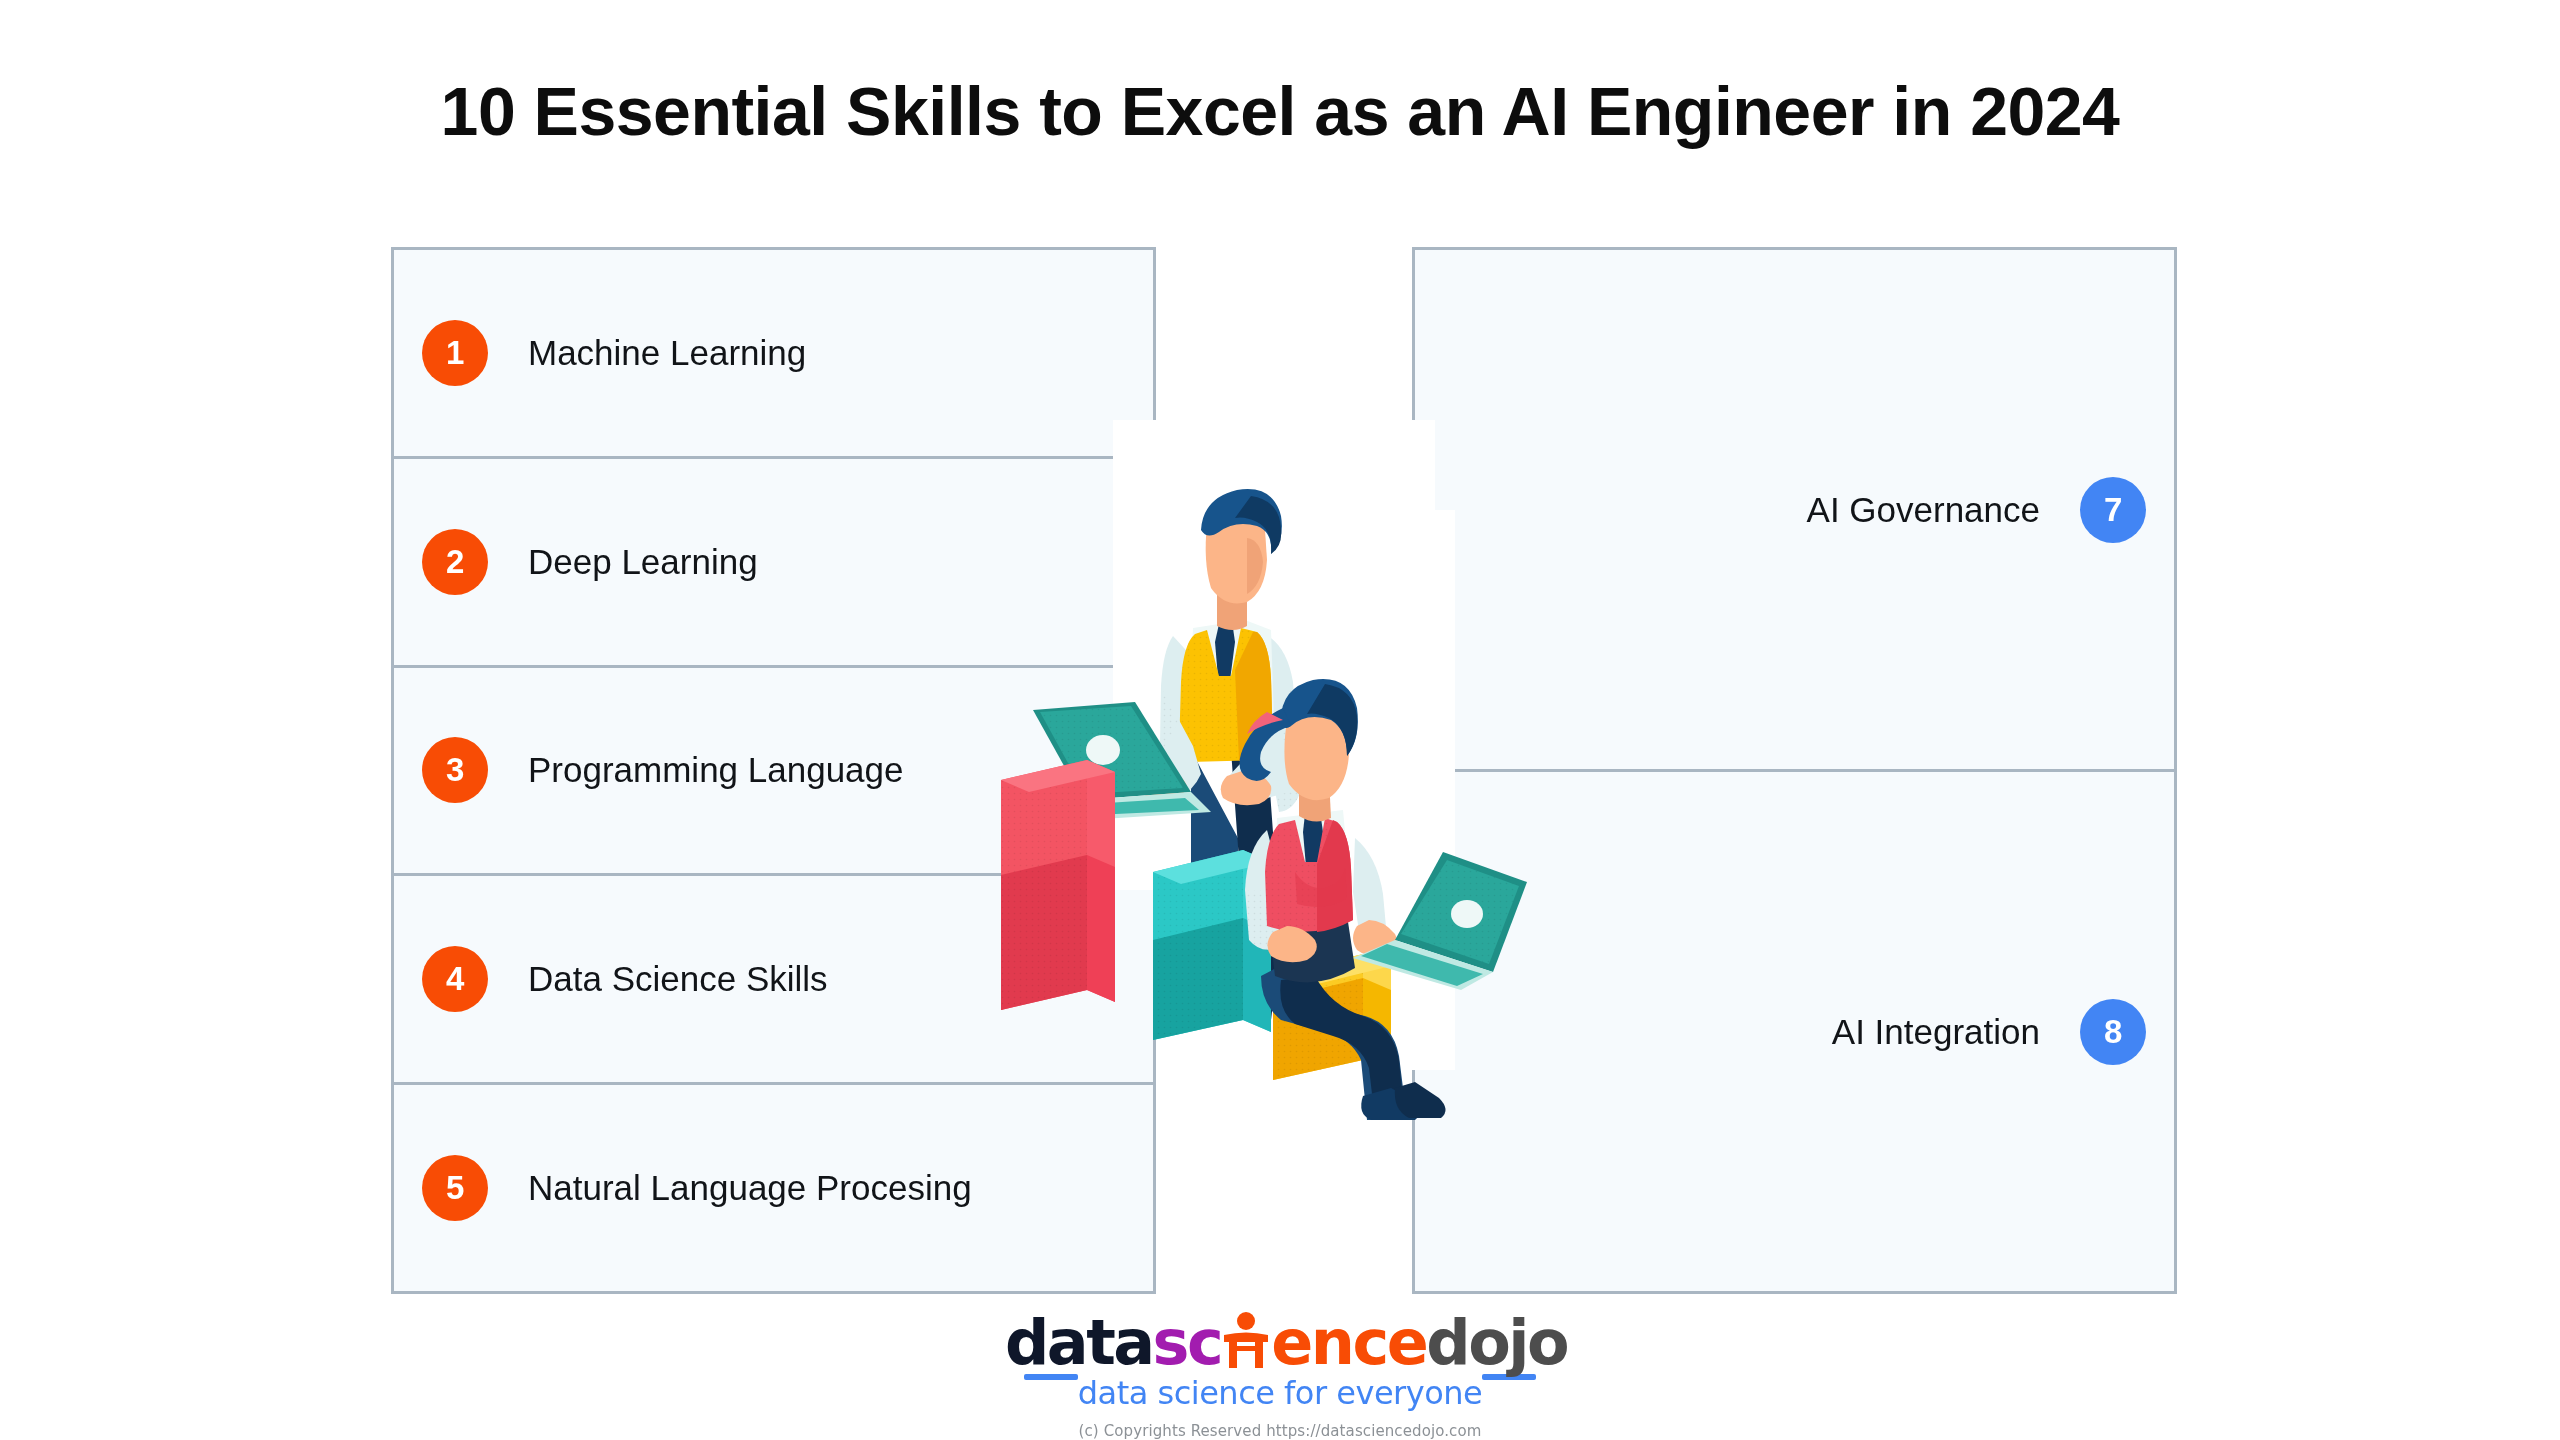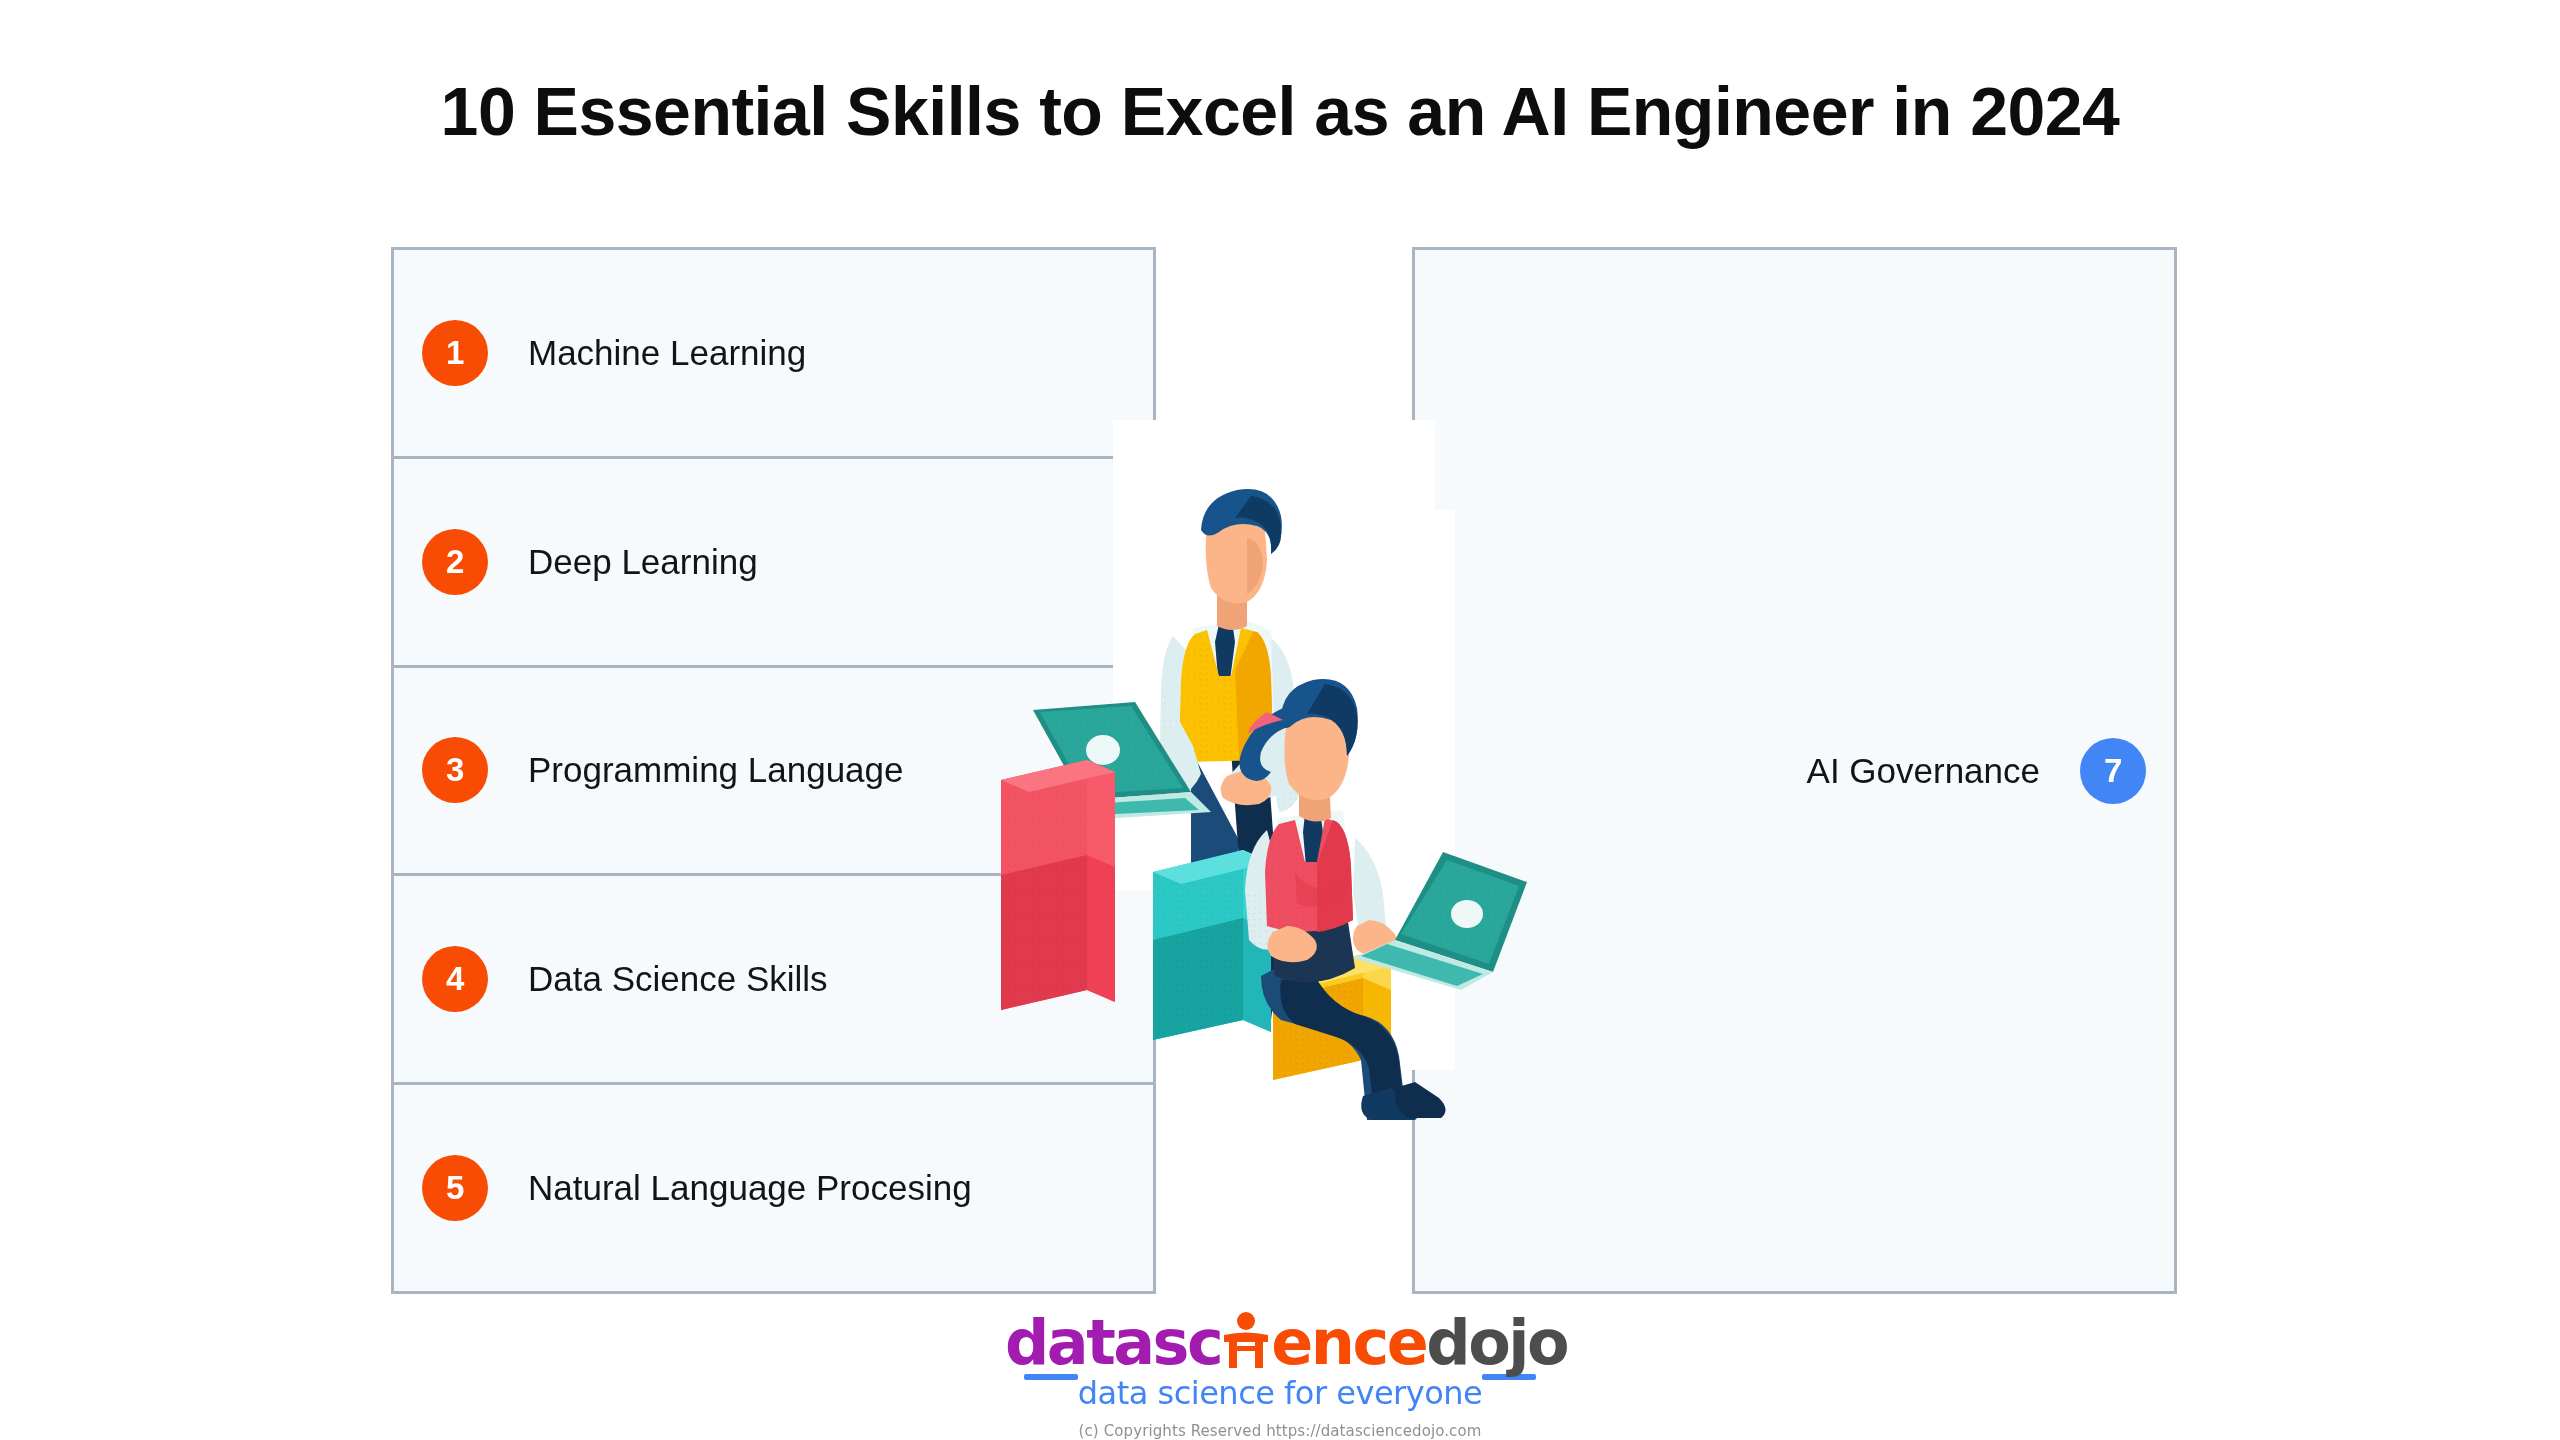--- a/index.html
+++ b/index.html
@@ -95,21 +95,21 @@
   .logo-word {
     font-family: "DejaVu Sans", sans-serif;
     font-size: 62px;
     font-weight: 700;
     letter-spacing: -2.5px;
     line-height: 1;
     display: flex;
     align-items: flex-end;
     position: relative;
   }
-  .lw-data    { color: #a21caf; margin-left: 12px; }
+  .lw-data    { color: #0f172a; margin-left: 12px; }
   .lw-sc      { color: #a21caf; }
   .lw-ence    { color: #f84c05; }
   .lw-dojo    { color: #4d4d4d; }
   .torii {
     position: relative;
     display: inline-block;
     width: 48px; height: 62px;
     margin: 0 1px;
   }
   .torii svg { position:absolute; left:0; bottom: 6px; }
@@ -162,20 +162,24 @@
     <div class="row">
       <div class="badge badge-orange">5</div>
       <div class="row-label">Natural Language Procesing</div>
     </div>
   </div>
 
   <div class="col col-right">
     <div class="row">
       <div class="row-label">AI Governance</div>
       <div class="badge badge-blue">7</div>
+    </div>
+    <div class="row">
+      <div class="row-label">AI Integration</div>
+      <div class="badge badge-blue">8</div>
     </div>
   </div>
 
   <div class="illus">
     <svg viewBox="0 0 570 700" xmlns="http://www.w3.org/2000/svg">
       <defs>
         <pattern id="dots" width="6" height="6" patternUnits="userSpaceOnUse">
           <circle cx="1.5" cy="1.5" r="0.8" fill="rgba(0,0,0,0.07)"></circle>
         </pattern>
       </defs>

